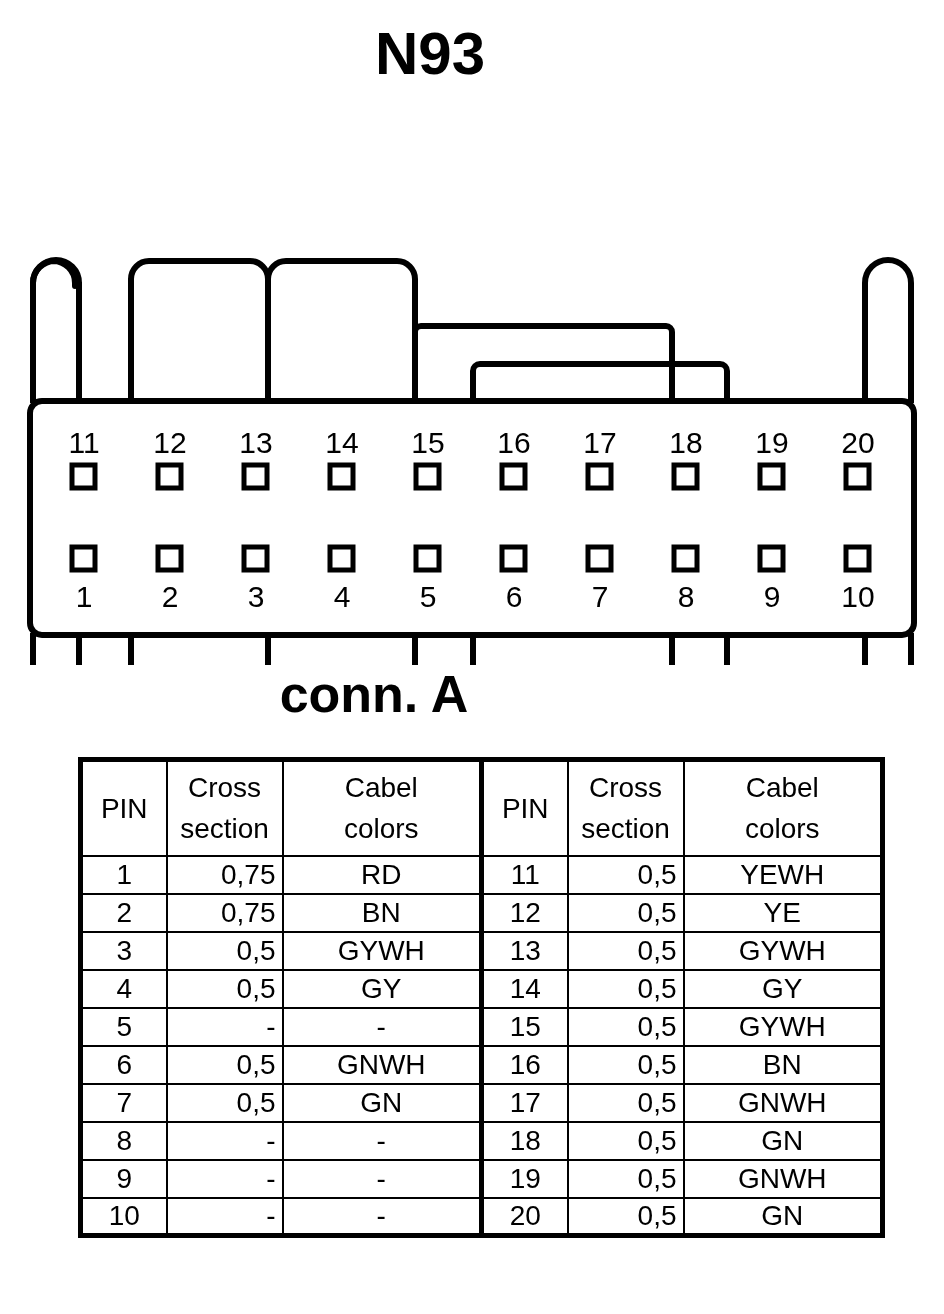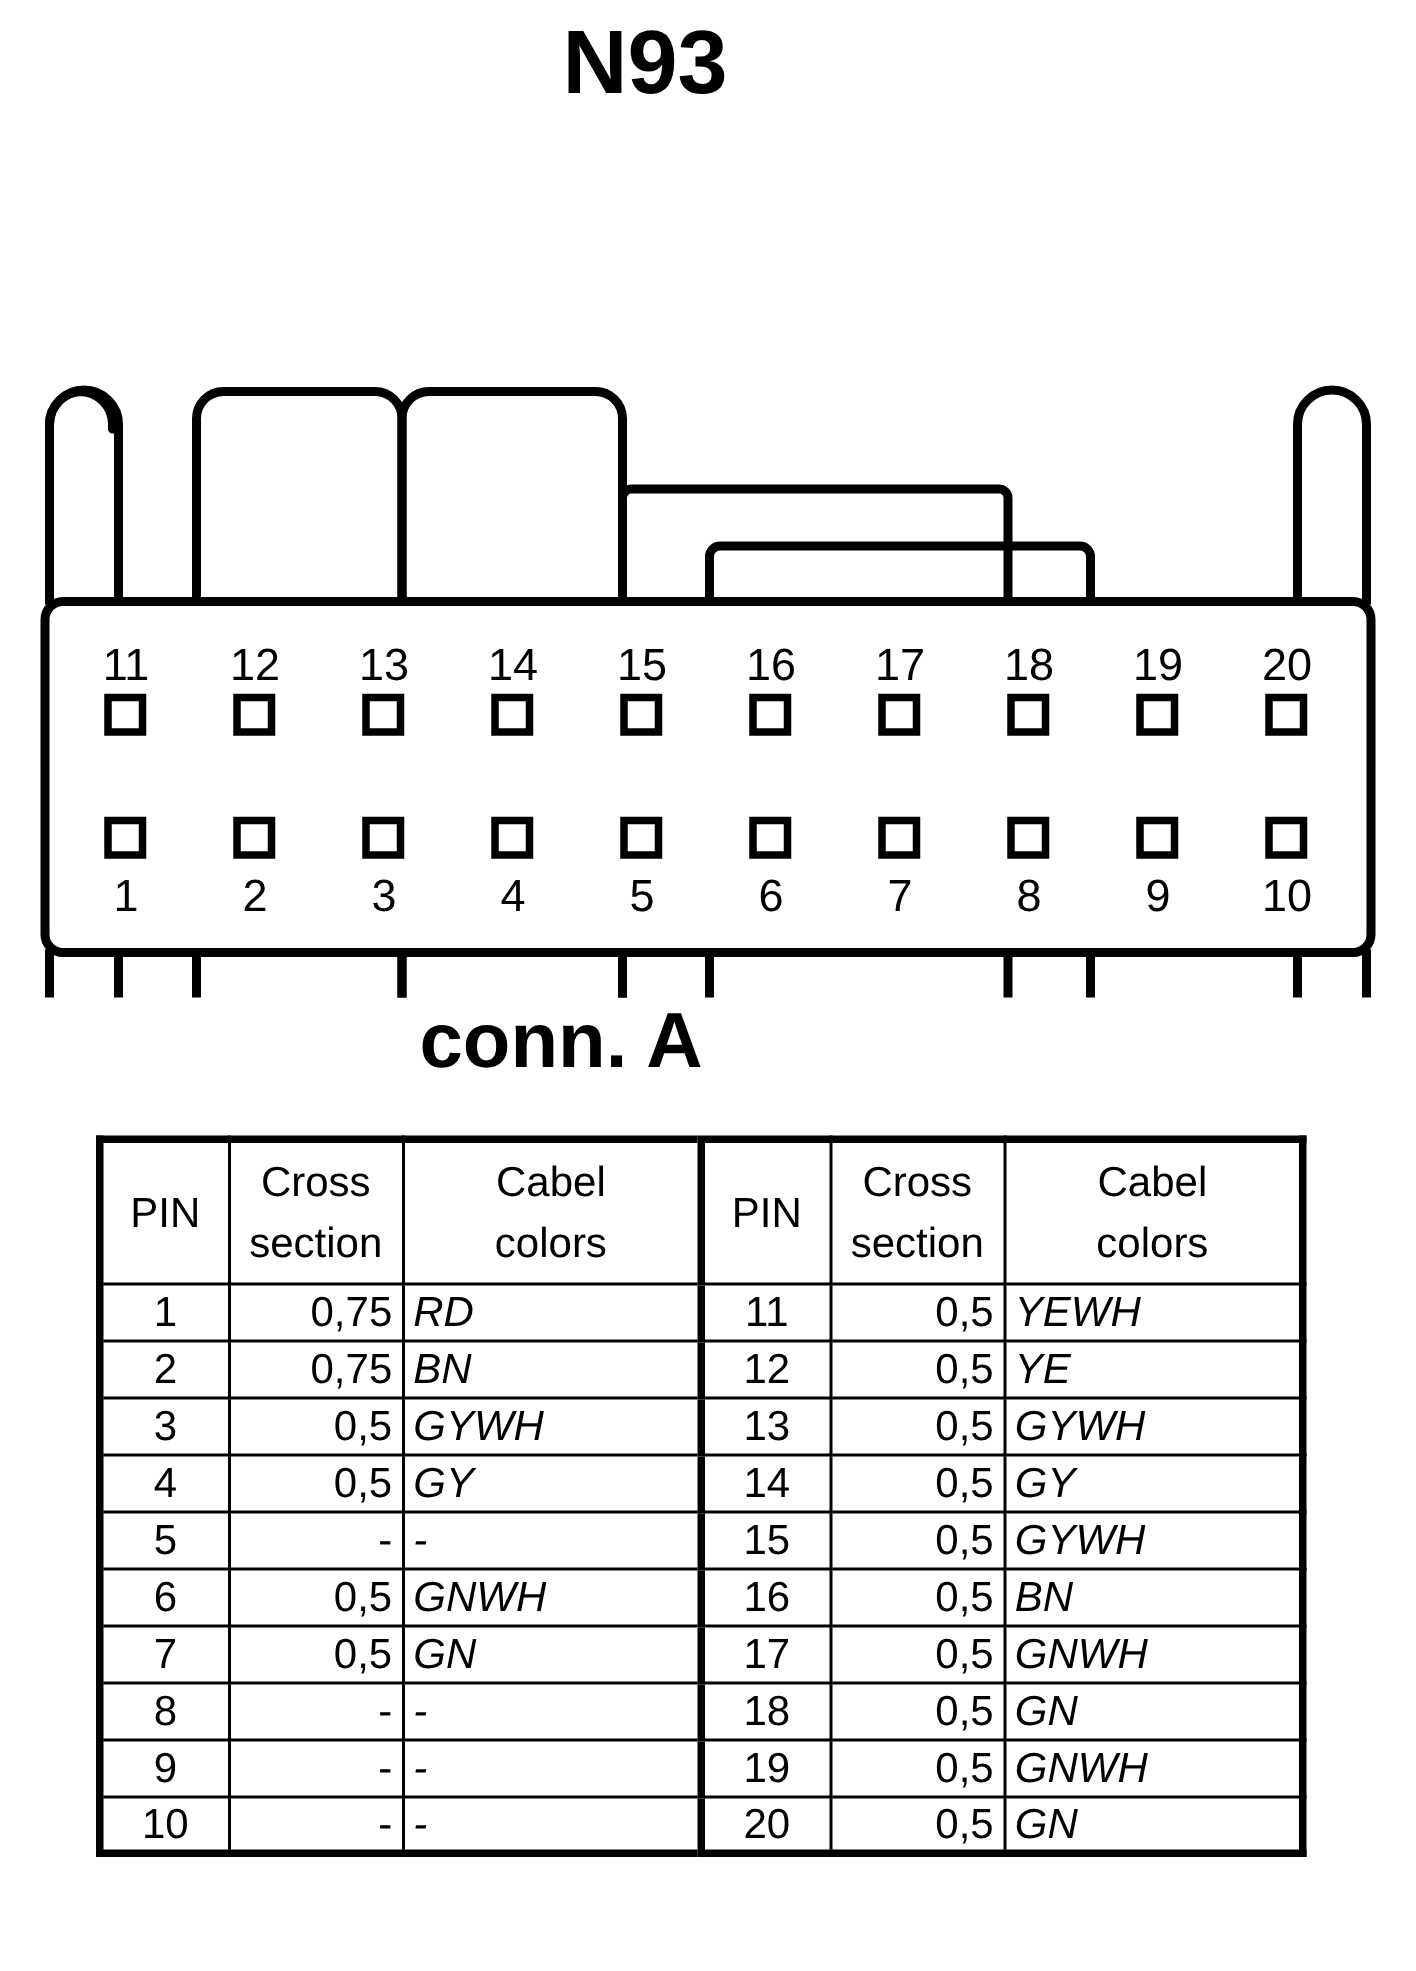--- a/index.html
+++ b/index.html
@@ -14,21 +14,21 @@
     position: relative;
     font-family: "Liberation Sans", sans-serif;
     color: #000000;
     overflow: hidden;
   }
 
   
   #page-title {
     position: absolute;
     left: 0;
-    top: 12px;
+    top: 24px;
     width: 860px;
     text-align: center;
     font-size: 60px;
     font-weight: bold;
     letter-spacing: 0px;
     line-height: 1;
   }
 
   
   #connector-diagram {
@@ -50,21 +50,21 @@
     width: 748px;
     text-align: center;
     font-size: 52px;
     font-weight: bold;
     line-height: 1;
   }
 
   
   #pinout-table-wrap {
     position: absolute;
-    left: 64px;
+    left: 78px;
     top: 757px;
     width: 668px;
   }
   table.pinout {
     border-collapse: collapse;
     width: 802px;
     table-layout: fixed;
     font-size: 28px;
     background: #ffffff;
   }
@@ -85,21 +85,21 @@
     height: 96px;
     vertical-align: middle;
     text-align: center;
     padding: 2px 4px;
   }
   table.pinout thead th .hdr-l1 { display: block; }
   table.pinout thead th .hdr-l2 { display: block; margin-top: 12px; }
 
   td.pin-cell   { text-align: center; }
   td.cross-cell { text-align: right; }
-  td.color-cell { text-align: left; font-style: italic; }
+  td.color-cell { text-align: center; }
 
   
   table.pinout { border: 5px solid #000000; }
   .sep-left  { border-right-width: 5px !important; }
   .sep-right { border-left-width: 5px !important; }
   tbody tr td { border-top-width: 3px; border-bottom-width: 3px; }
   thead th { border-bottom-width: 5px; }
 </style>
 </head>
 <body>

